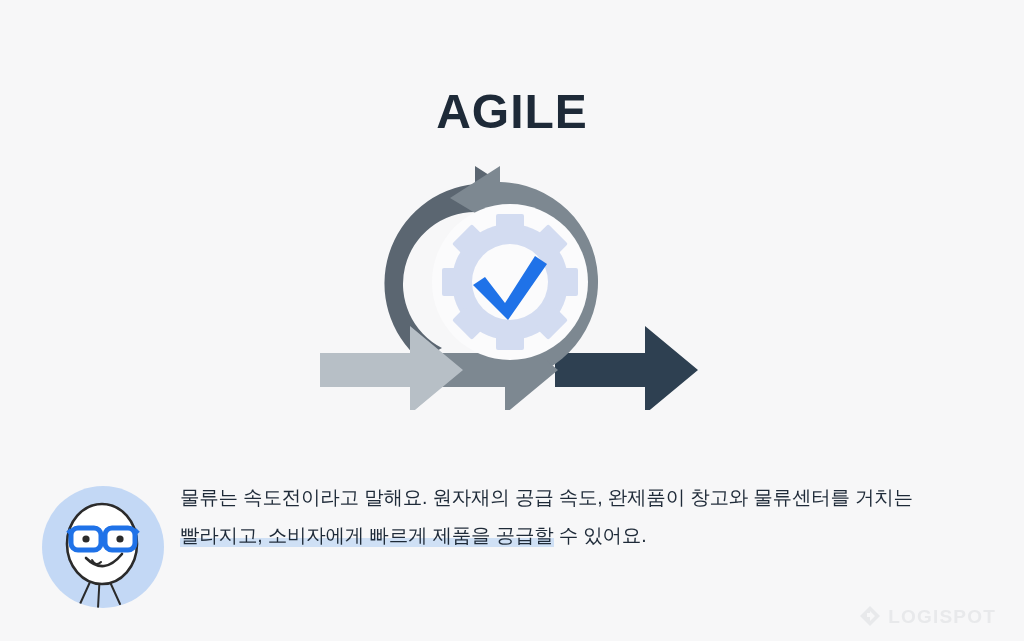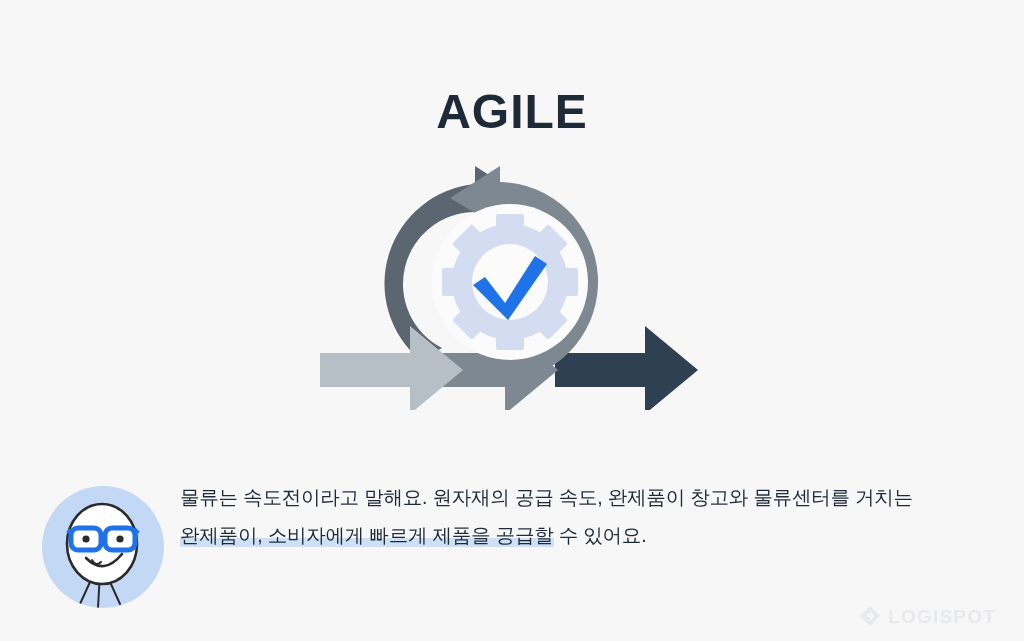--- a/index.html
+++ b/index.html
@@ -191,21 +191,21 @@
       <path d="M44 72 Q62 90 80 68" fill="none" stroke="#2b2b2b" stroke-width="2.6" stroke-linecap="round"></path>
       <path d="M50 74 Q54 81 59 76" fill="none" stroke="#2b2b2b" stroke-width="2" stroke-linecap="round"></path>
     </svg>
   </div>
 
   <div class="caption-text">
     <span class="ln">
       <span>물류는 속도전이라고 말해요. 원자재의 공급 속도, 완제품이 창고와 물류센터를 거치는</span>
     </span>
     <span class="ln">
-      <span class="hl">완제품이, 소비자에게 빠르게 제품을 공급할</span><span> 수 있어요.</span>
+      <span class="hl">빨라지고, 소비자에게 빠르게 제품을 공급할</span><span> 수 있어요.</span>
     </span>
   </div>
 </div>
 
 <div class="logo">
   <svg class="logo-mark" width="22" height="22" viewBox="0 0 22 22" xmlns="http://www.w3.org/2000/svg">
     <path d="M11 1 L21 11 L11 21 L1 11 Z" fill="#e8e9eb"></path>
     <path d="M11 6 L16 11 L11 16 L11 12 L8 12 L8 8 L11 8 Z" fill="#f7f7f8"></path>
   </svg>
   <span class="logo-text">LOGISPOT</span>

